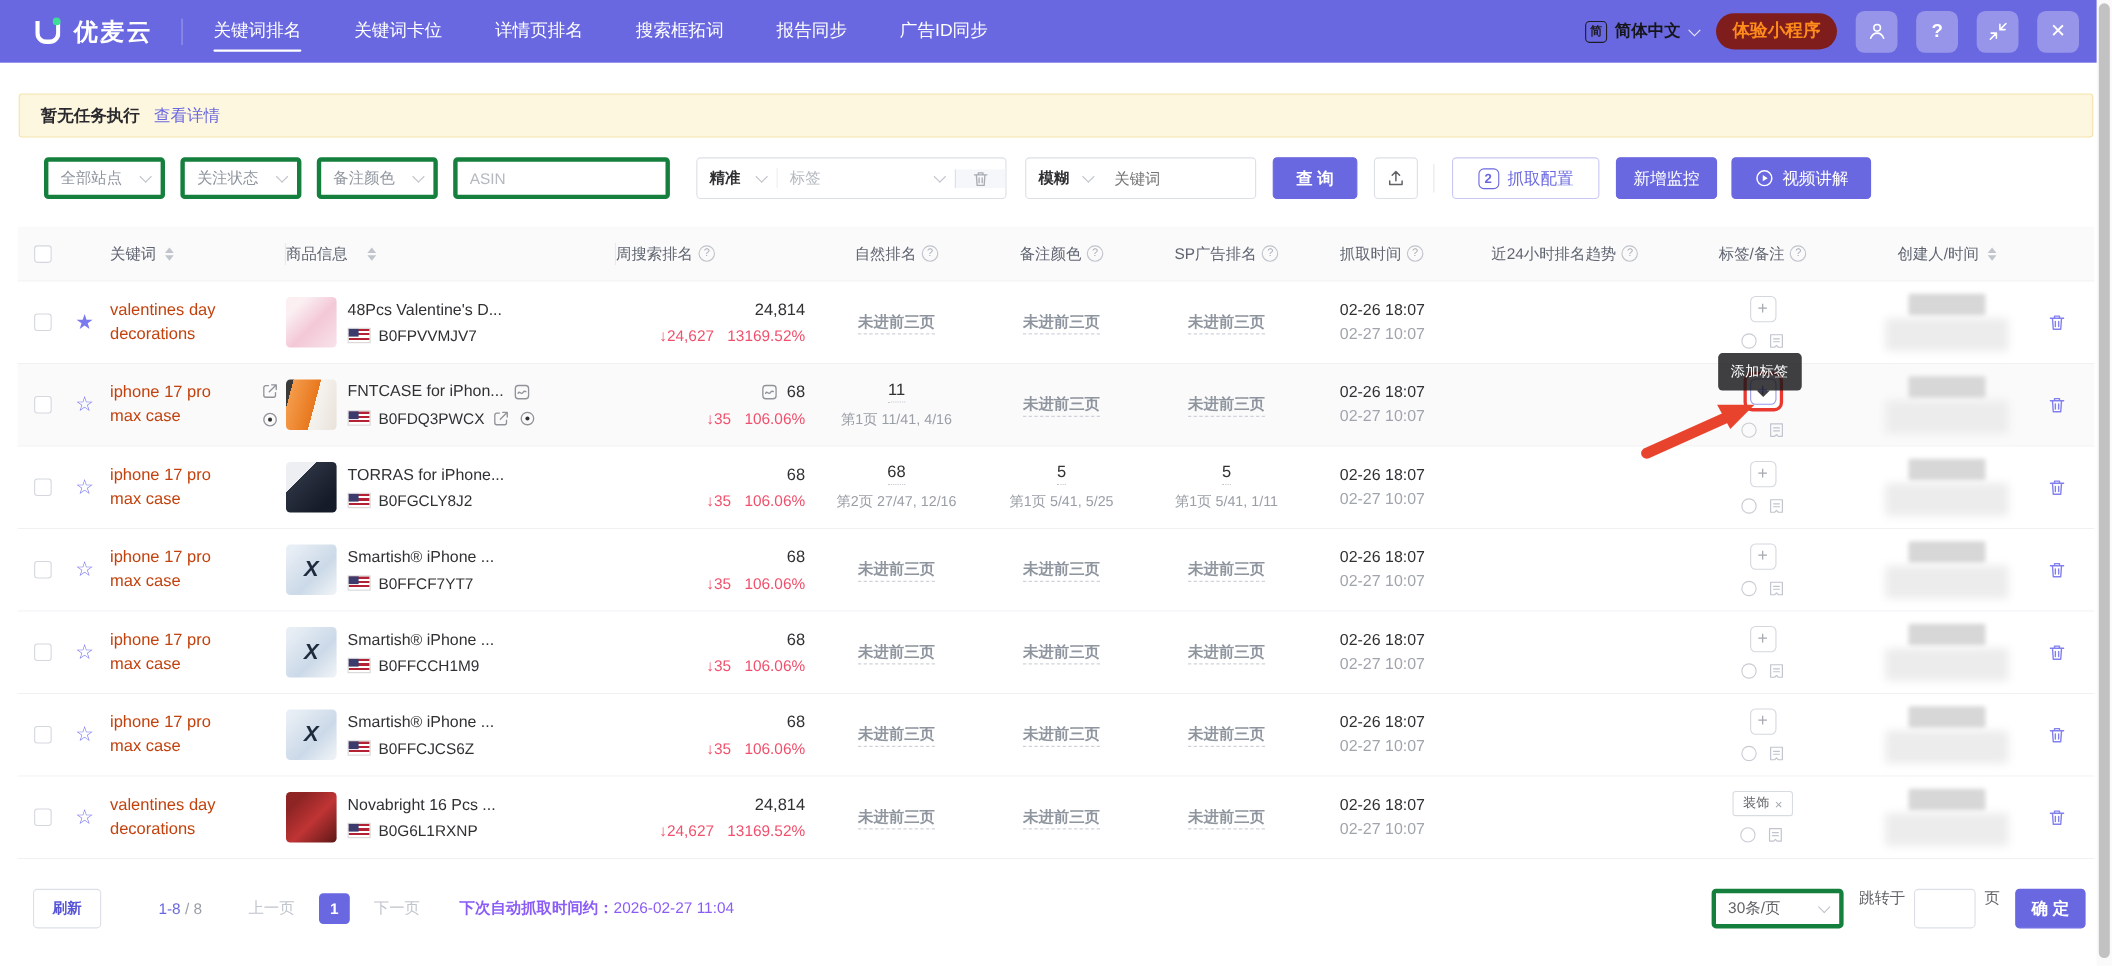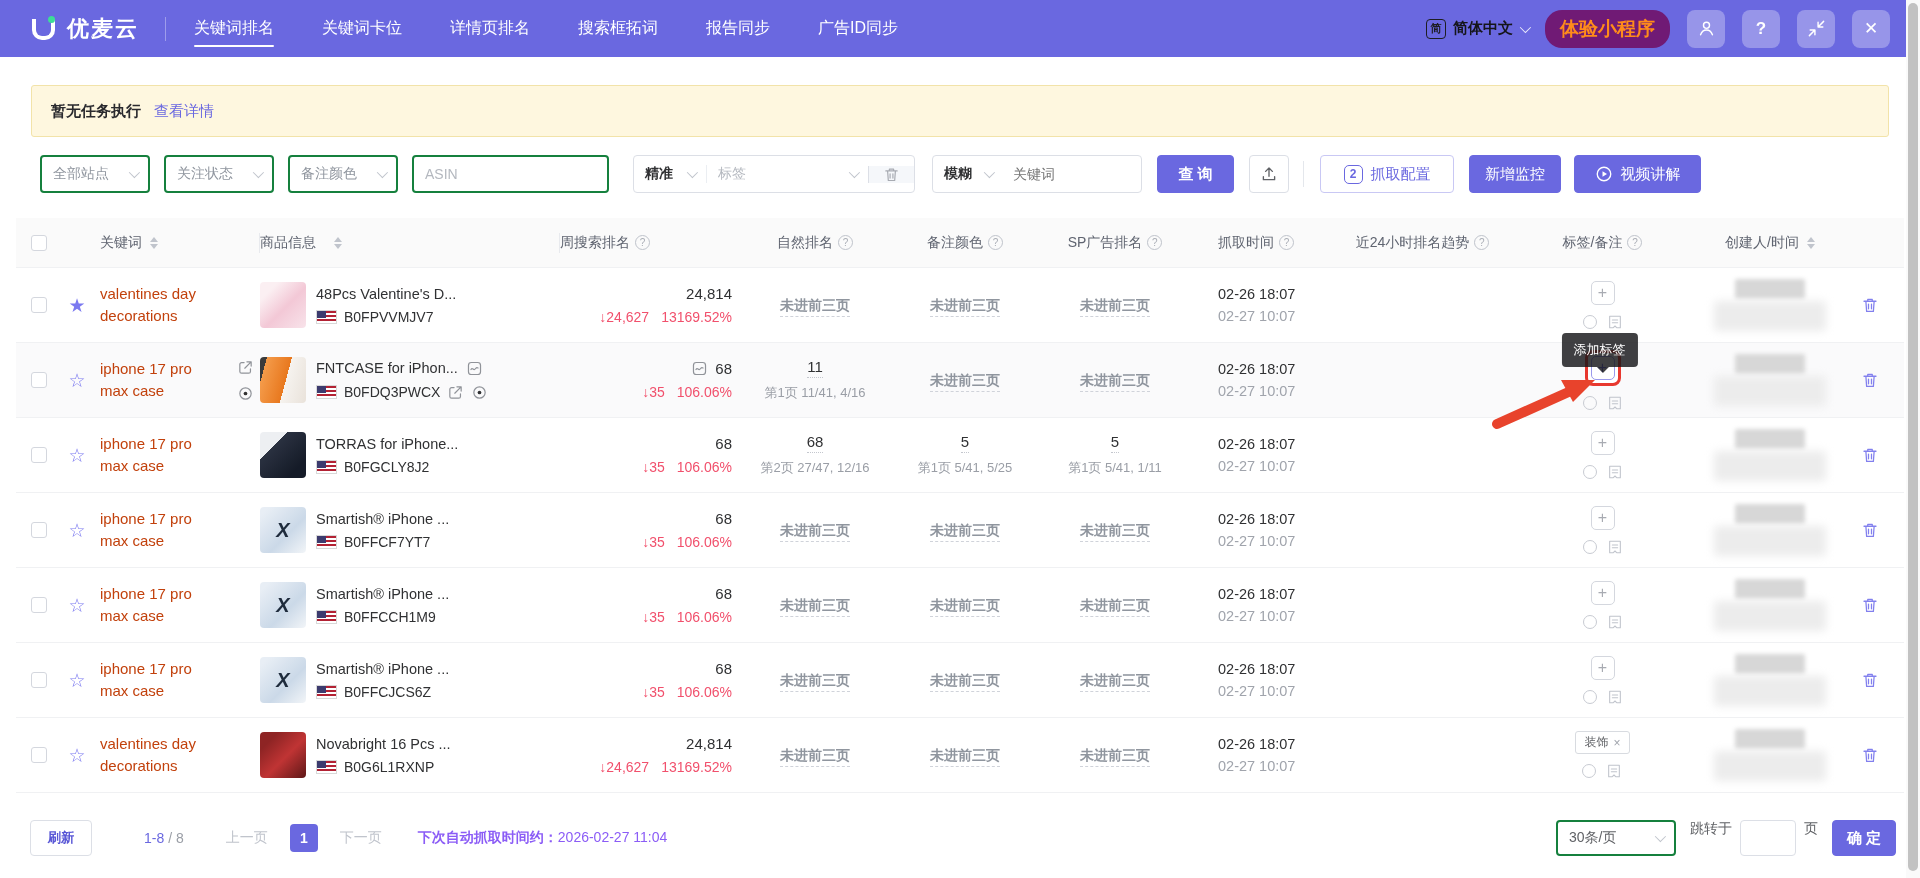--- a/index.html
+++ b/index.html
@@ -28,36 +28,36 @@
   .nav-item.active { font-weight:400; }
   .nav-item.active::after { content:""; position:absolute; left:0; right:0; bottom:9px; height:2px; background:#fff; border-radius:1px; }
   .nav-right { margin-left:auto; display:flex; align-items:center; gap:17px; }
   .lang { display:flex; align-items:center; gap:7px; cursor:pointer; }
   .lang-badge { width:20px; height:20px; border:1.6px solid #1d1d22; border-radius:4px; color:#1d1d22;
     font-size:11px; font-weight:700; display:grid; place-items:center; }
   .lang-label { color:#15151a; font-weight:700; font-size:15px; }
   .chev { width:8px; height:8px; border-right:1.6px solid rgba(255,255,255,0.85);
     border-bottom:1.6px solid rgba(255,255,255,0.85); transform:rotate(45deg) translateY(-2px); }
   .chev.grey { border-color:#C0C4CC; }
-  .pill { background:#701a75; color:#FF8C1A; font-weight:700; font-size:19px;
+  .pill { background:#7f1d1d; color:#FF8C1A; font-weight:700; font-size:16px;
     padding:6px 15px; border-radius:17px; cursor:pointer; white-space:nowrap; }
   .nav-btn { width:38px; height:38px; border-radius:8px; background:rgba(255,255,255,0.3);
     display:grid; place-items:center; color:#fff; font-size:17px; font-weight:700; cursor:pointer; }
   .nav-btn svg { width:19px; height:19px; stroke:#fff; stroke-width:1.8; fill:none;
     stroke-linecap:round; stroke-linejoin:round; }
 
   
-  .notice { position:relative; z-index:5; margin:28px 31px 0; height:52px; background:#FEF7DF;
+  .notice { position:relative; z-index:5; margin:28px 17px 0; height:40px; background:#FEF7DF;
     border:1px solid #F2E3A9; border-radius:3px; display:flex; align-items:center; padding:0 19px; font-size:15px; }
   .notice-text { color:#2a2a2e; font-weight:700; }
   .notice-link { color:#6A68E0; margin-left:13px; cursor:pointer; }
 
   
   .filter-bar { position:relative; z-index:5; margin:18px 0 0 40px; display:flex; align-items:center; height:38px; }
-  .sel, .inp { height:38px; border:2px solid #15803d; border-radius:4px; background:#fff;
+  .sel, .inp { height:38px; border:4px solid #15803d; border-radius:4px; background:#fff;
     display:flex; align-items:center; justify-content:space-between; padding:0 11px; font-size:14px; color:#A8ABB2; cursor:pointer; }
   .sel .val { color:#8F959E; }
   .sel.w110 { width:110px; margin-right:14px; }
   .inp input, .plain-input { border:none; outline:none; font-size:14px; color:#333; width:100%;
     font-family:inherit; background:transparent; }
   .inp input::placeholder { color:#B4B8BF; }
   .inp.asin { width:197px; }
   .group { display:flex; align-items:center; height:38px; border:1px solid #DCDFE6; border-radius:4px; overflow:hidden; background:#fff; }
   .group .seg { display:flex; align-items:center; gap:8px; padding:0 11px; font-size:14px; cursor:pointer; }
   .seg.strong { color:#303133; font-weight:700; }

